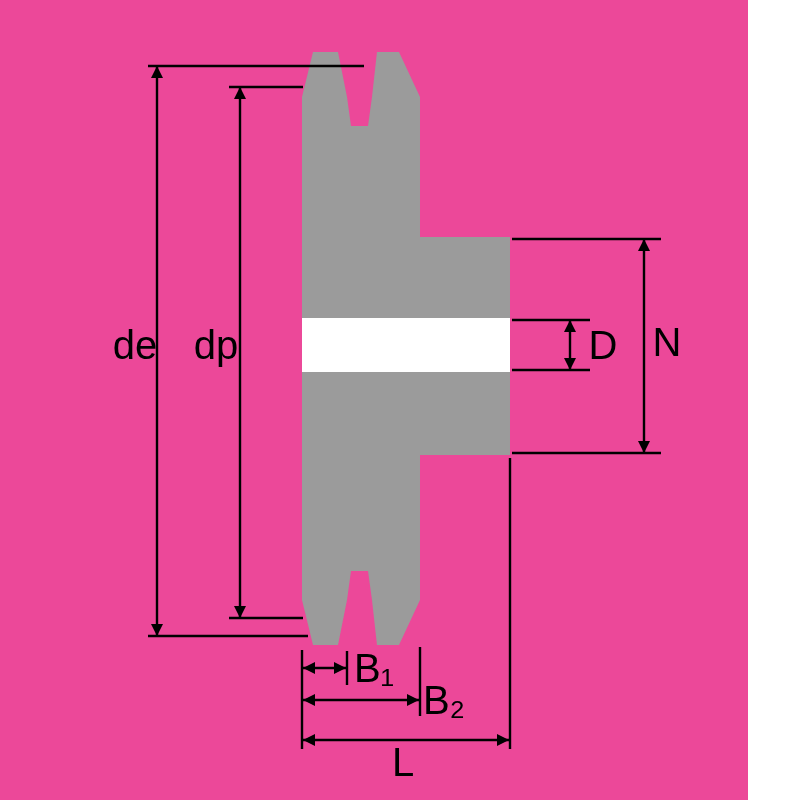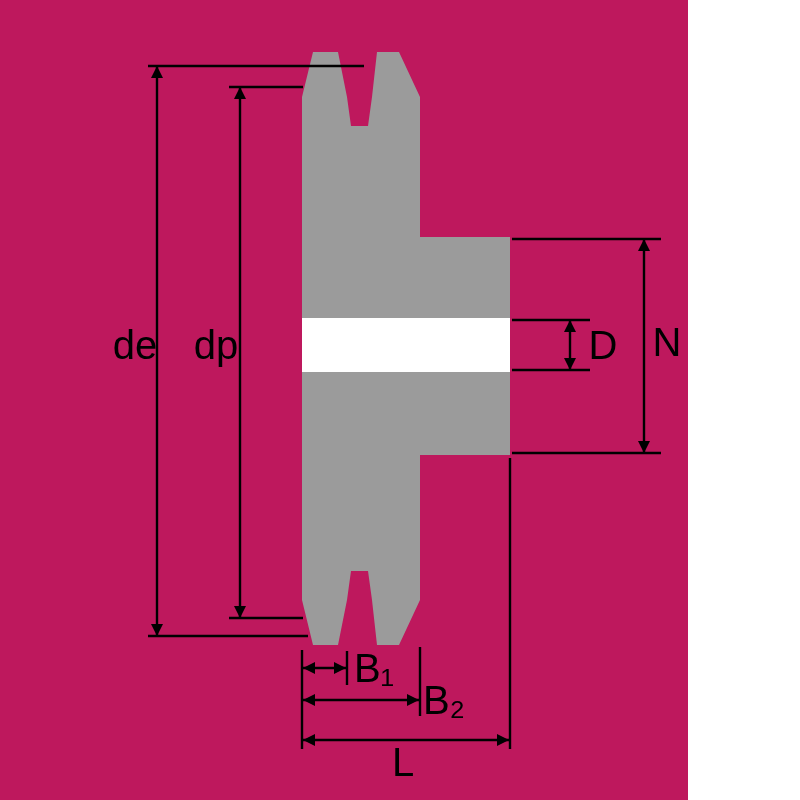--- a/index.html
+++ b/index.html
@@ -5,23 +5,23 @@
   html, body {
     margin: 0;
     padding: 0;
     width: 800px;
     height: 800px;
     background: #ffffff;
     overflow: hidden;
   }
   .canvas {
     position: relative;
-    width: 688px;
+    width: 748px;
     height: 800px;
-    background: #be185d;
+    background: #ec4899;
   }
   svg { display: block; }
   .dim-lines line {
     stroke: #000000;
     stroke-width: 2.4;
   }
   .dim-labels text {
     font-family: "Liberation Sans", "DejaVu Sans", sans-serif;
     font-size: 40px;
     fill: #000000;

